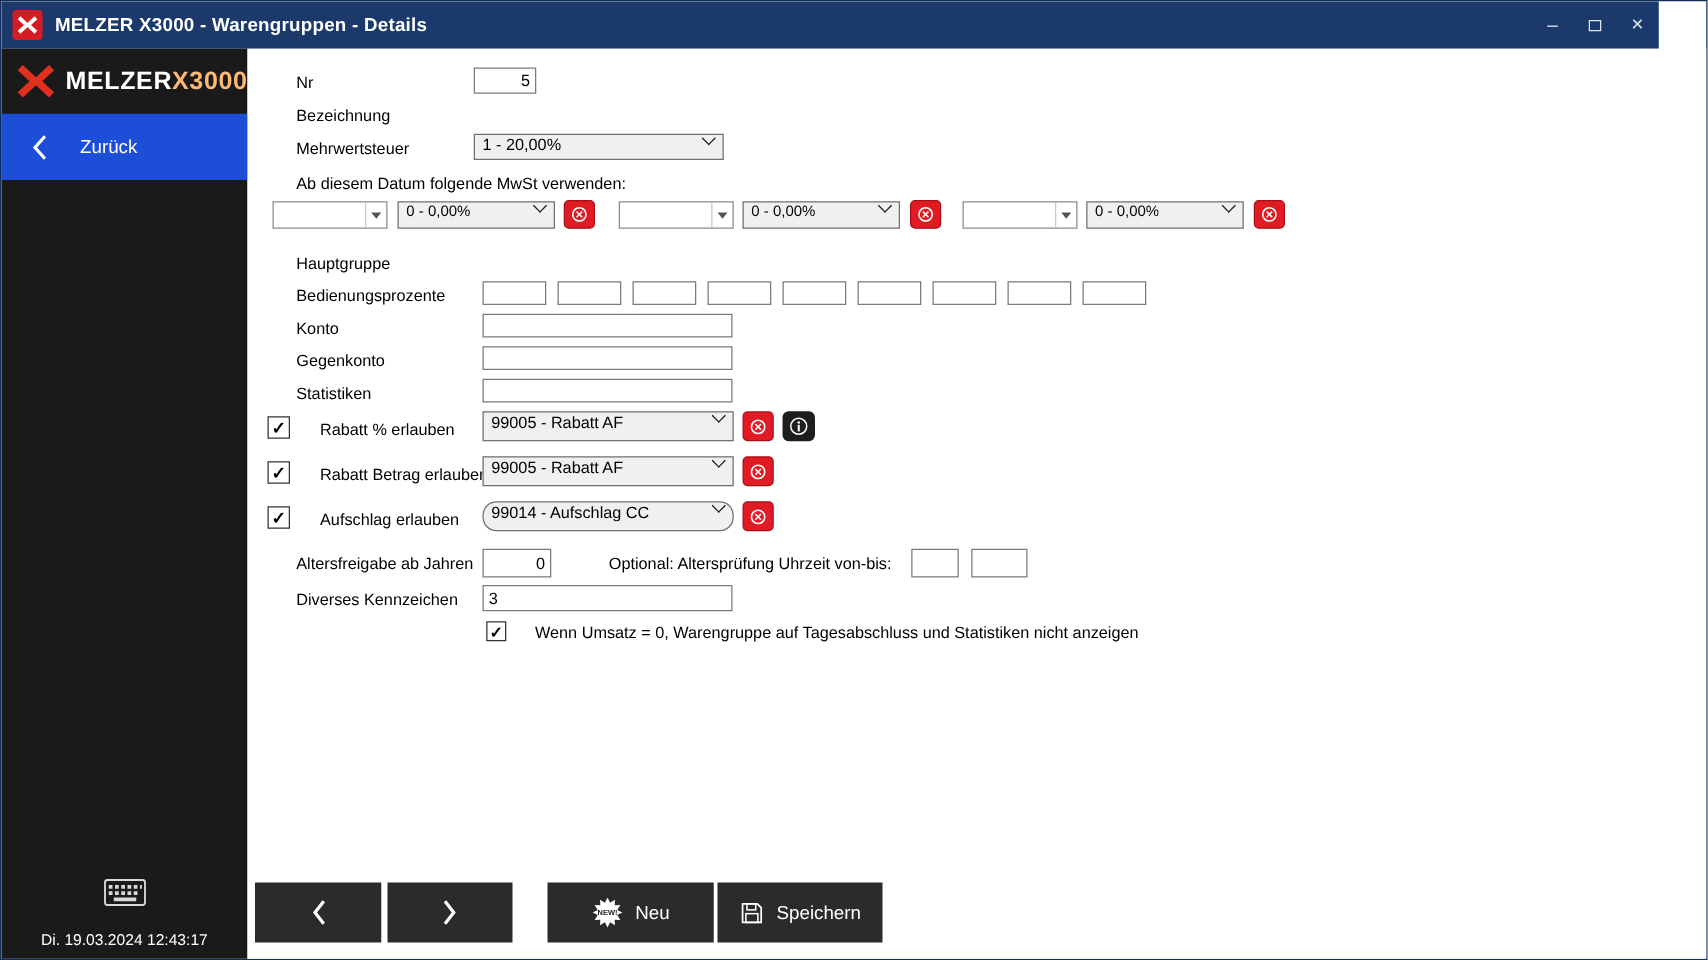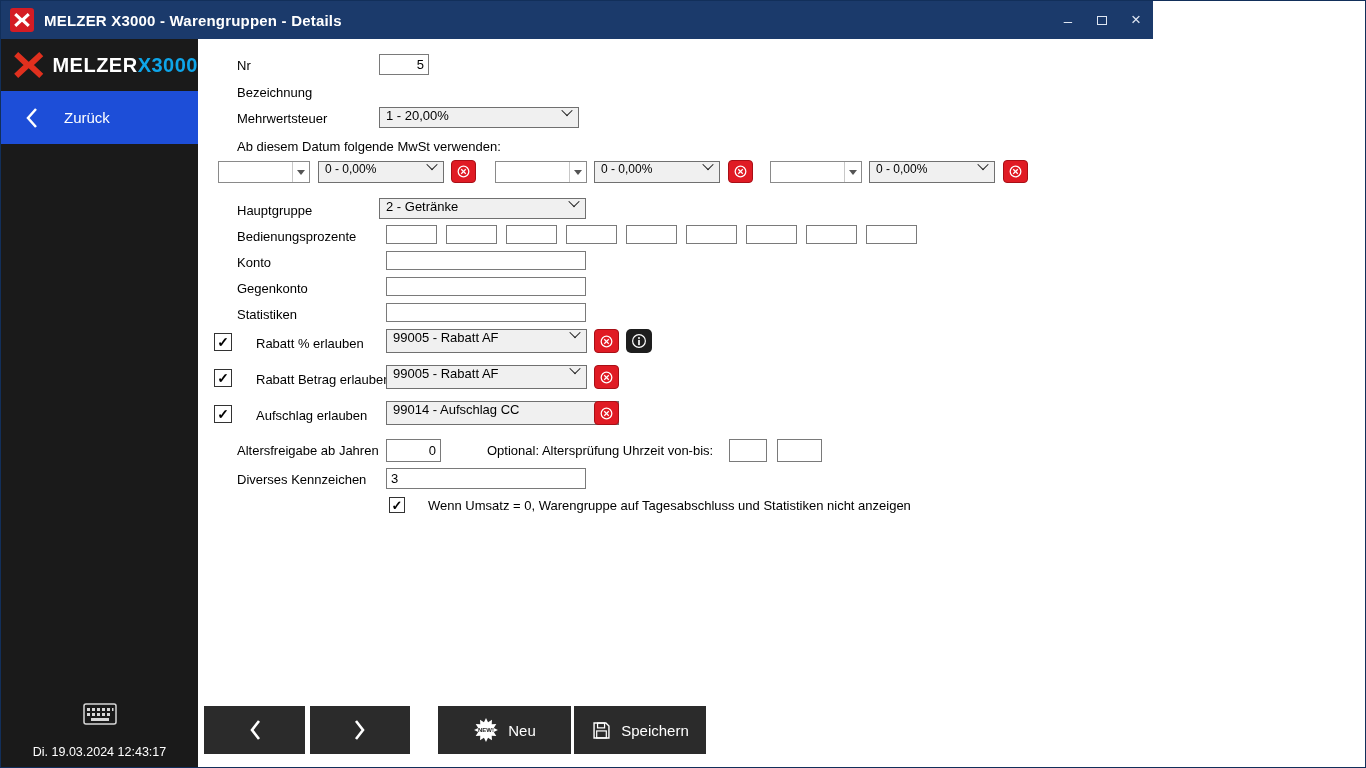--- a/index.html
+++ b/index.html
@@ -7,21 +7,21 @@
   html,body { width:1366px; height:768px; }
   body {
     font-family:"Liberation Sans", sans-serif;
     background:#ffffff;
     position:relative;
     overflow:hidden;
     border:1px solid #122f5a;
   }
   
   .titlebar {
-    position:absolute; top:0; left:0; width:1152px; height:38px;
+    position:absolute; top:0; left:0; width:1326px; height:38px;
     background:#1b3a6b; display:flex; align-items:center; color:#fff;text-align:center;
   }
   .app-icon {
     width:24px; height:24px; margin-left:9px; background:#d41c24;
     border-radius:3px; display:flex; align-items:center; justify-content:center;
     flex:0 0 auto;
   }
   .titlebar-title { margin-left:10px; font-size:15px; font-weight:bold; letter-spacing:.2px; }
   .win-controls { margin-left:auto; display:flex; height:100%; }
   .win-btn {
@@ -29,21 +29,21 @@
     color:#dfe6f2; font-size:15px; cursor:default;
   }
   .max-box { width:10px; height:9px; border:1px solid #dfe6f2; display:inline-block; }
   
   .sidebar {
     position:absolute; top:38px; left:0; width:197px; height:730px;
     background:#1a1a1a;
   }
   .logo-row { height:52px; display:flex; align-items:center; padding-left:11px; }
   .logo-text { margin-left:7px; font-size:20px; font-weight:bold; color:#fff; letter-spacing:.5px; white-space:nowrap; }
-  .logo-x3000 { color:#0ea5e9; }
+  .logo-x3000 { color:#fdba74; }
   .back-btn {
     height:53px; background:#1d4ed8; display:flex; align-items:center;
     color:#fff; cursor:pointer;
   }
   .back-chevron { margin-left:24px; display:flex; align-items:center; }
   .back-label { margin-left:26px; font-size:15px; }
   .kb-icon-wrap { position:absolute; bottom:44px; left:0; width:100%; display:flex; justify-content:center; }
   .sidebar-datetime {
     position:absolute; bottom:10px; left:0; width:100%;
     text-align:center; color:#ffffff; font-size:12.5px;
@@ -230,24 +230,20 @@
   </div>
   <div class="redbtn" style="left:805px; top:121px;">
     <svg width="17" height="17" viewBox="0 0 24 24">
       <circle cx="12" cy="12" r="7.5" fill="none" stroke="#fff" stroke-width="1.8"></circle>
       <line x1="8.8" y1="8.8" x2="15.2" y2="15.2" stroke="#fff" stroke-width="1.8"></line>
       <line x1="15.2" y1="8.8" x2="8.8" y2="15.2" stroke="#fff" stroke-width="1.8"></line>
     </svg>
   </div>
 
   <div class="lbl" style="left:23px; top:164px;">Hauptgruppe</div>
-  <div class="dd" style="left:181px; top:159px; width:207px; height:21px;">
-    <span class="dd-text">2 - Getränke</span>
-    <span class="dd-arrow"></span>
-  </div>
 
   <div class="lbl" style="left:23px; top:190px;">Bedienungsprozente</div>
   <div class="bed-row">
     <input value="" style="">
     <input value="" style="">
     <input value="" style="">
     <input value="" style="">
     <input value="" style="">
     <input value="" style="">
     <input value="" style="">
@@ -300,21 +296,21 @@
       <circle cx="12" cy="12" r="7.5" fill="none" stroke="#fff" stroke-width="1.8"></circle>
       <line x1="8.8" y1="8.8" x2="15.2" y2="15.2" stroke="#fff" stroke-width="1.8"></line>
       <line x1="15.2" y1="8.8" x2="8.8" y2="15.2" stroke="#fff" stroke-width="1.8"></line>
     </svg>
   </div>
 
   <div class="cb" style="left:16px; top:366px;">
     <span>✓</span>
   </div>
   <div class="lbl" style="left:42px; top:369px;">Aufschlag erlauben</div>
-  <div class="dd" style="left:188px; top:362px; width:233px; height:24px;">
+  <div class="dd" style="left:188px; top:362px; width:201px; height:24px;border-radius:11px;">
     <span class="dd-text">99014 - Aufschlag CC</span>
     <span class="dd-arrow"></span>
   </div>
   <div class="redbtn" style="left:396px; top:362px; height:24px;">
     <svg width="17" height="17" viewBox="0 0 24 24">
       <circle cx="12" cy="12" r="7.5" fill="none" stroke="#fff" stroke-width="1.8"></circle>
       <line x1="8.8" y1="8.8" x2="15.2" y2="15.2" stroke="#fff" stroke-width="1.8"></line>
       <line x1="15.2" y1="8.8" x2="8.8" y2="15.2" stroke="#fff" stroke-width="1.8"></line>
     </svg>
   </div>

